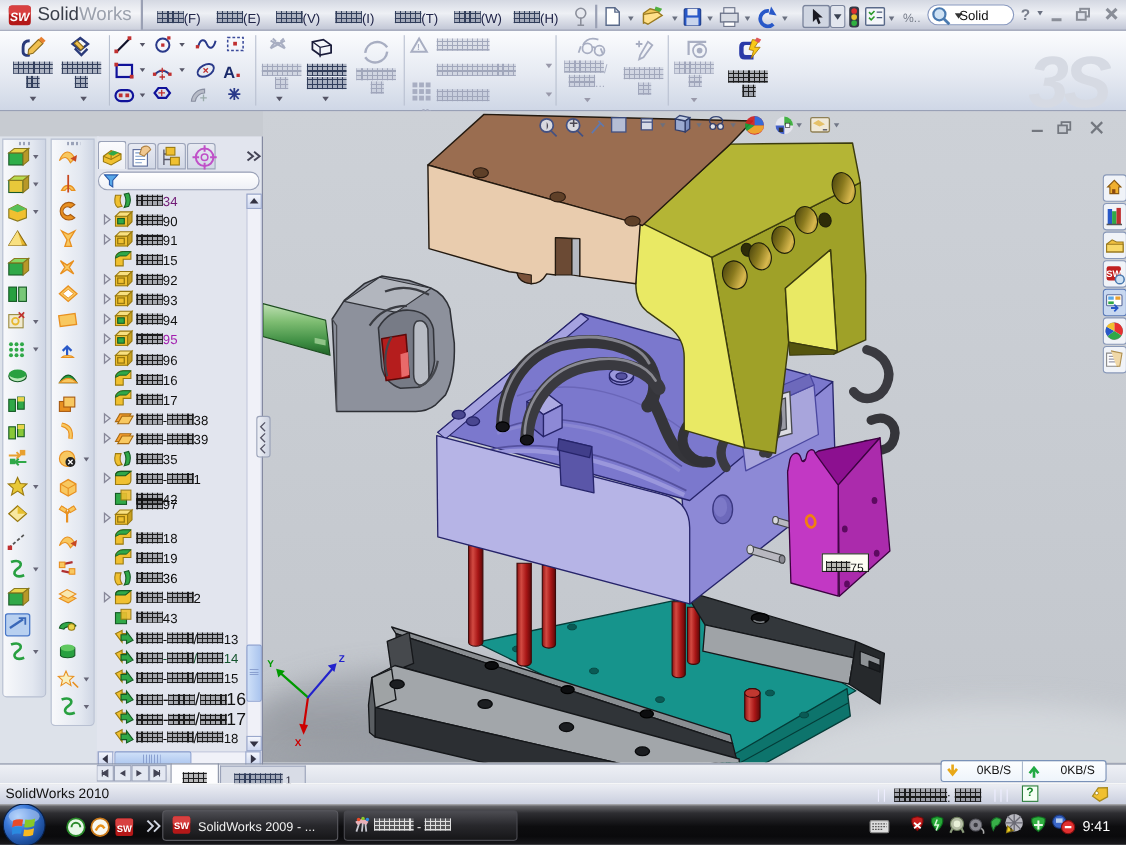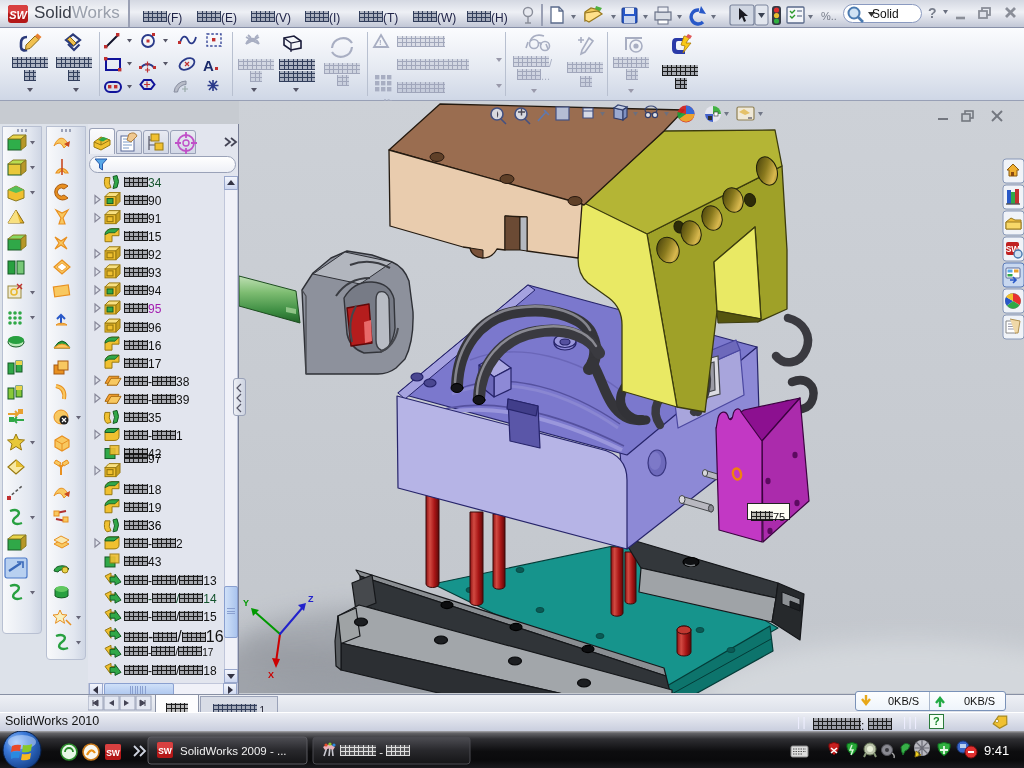--- a/index.html
+++ b/index.html
@@ -486,20 +486,21 @@
  <span class="abs" style="left:337px;top:44px"><span class="cjg" style="width:12px;height:11px"></span></span>
  <span class="abs" style="left:397px;top:5px"><span class="cjg" style="width:48px;height:11px"></span></span>
  <span class="abs" style="left:397px;top:28px"><span class="cjg" style="width:72px;height:11px"></span></span>
  <span class="abs" style="left:397px;top:51px"><span class="cjg" style="width:48px;height:11px"></span></span>
  <span class="abs" style="left:513px;top:25px"><span class="cjg" style="width:36px;height:11px"></span><span style="font-size:11px;color:#a8aec2">/</span></span>
  <span class="abs" style="left:517px;top:38px"><span class="cjg" style="width:24px;height:11px"></span><span style="font-size:11px;color:#a8aec2">...</span></span>
  <span class="abs" style="left:567px;top:31px"><span class="cjg" style="width:36px;height:11px"></span></span>
  <span class="abs" style="left:580px;top:45px"><span class="cjg" style="width:12px;height:11px"></span></span>
  <span class="abs" style="left:613px;top:26px"><span class="cjg" style="width:36px;height:11px"></span></span>
  <span class="abs" style="left:626px;top:38px"><span class="cjg" style="width:12px;height:11px"></span></span>
+ <span class="abs" style="left:935px;top:8px;font-size:66px;font-weight:bold;font-style:italic;color:#d6dae3;letter-spacing:-5px">3S</span>
  <span class="abs" style="left:662px;top:34px"><span class="cjk" style="width:36px;height:11px"></span></span>
  <span class="abs" style="left:675px;top:47px"><span class="cjk" style="width:12px;height:11px"></span></span>
 </div>
 
 
 <div class="abs" style="left:0;top:124px;width:90px;height:588px;background:#dde2ea"></div>
 <div class="abs" style="left:2px;top:126px;width:40px;height:508px;background:linear-gradient(90deg,#f8f9fb,#e2e7f0 70%,#cfd6e4);border:1px solid #b8c0d2;border-radius:0 0 4px 4px">
 <div class="abs" style="left:14px;top:2px;width:12px;height:3px;background:repeating-linear-gradient(90deg,#9aa2b8 0 2px,transparent 2px 4px)"></div>
     </div>
 <svg class="abs" style="left:4px;top:0" width="40" height="768">
@@ -744,21 +745,21 @@
 <path d="M17,630.25 l6,-3 0,3 5,0 0,5 -5,0 0,3 z" fill="#f0c030" stroke="#9a7a10" stroke-width="1"></path>
       <path d="M31,639.25 l-6,3 0,-3 -5,0 0,-5 5,0 0,-3 z" fill="#30a848" stroke="#145a24" stroke-width="1" transform="translate(2,-3)"></path>
 
 <path d="M17,648.3199999999999 l6,-3 0,3 5,0 0,5 -5,0 0,3 z" fill="#f0c030" stroke="#9a7a10" stroke-width="1"></path>
       <path d="M31,657.3199999999999 l-6,3 0,-3 -5,0 0,-5 5,0 0,-3 z" fill="#30a848" stroke="#145a24" stroke-width="1" transform="translate(2,-3)"></path>
 
 <path d="M17,666.39 l6,-3 0,3 5,0 0,5 -5,0 0,3 z" fill="#f0c030" stroke="#9a7a10" stroke-width="1"></path>
       <path d="M31,675.39 l-6,3 0,-3 -5,0 0,-5 5,0 0,-3 z" fill="#30a848" stroke="#145a24" stroke-width="1" transform="translate(2,-3)"></path>
 
 </svg>
-<span class="abs" style="left:124px;top:176px;font-size:12px;color:#14532d"><span class="cjk" style="width:24px"></span>34</span>
+<span class="abs" style="left:124px;top:176px;font-size:12px;color:#701a75"><span class="cjk" style="width:24px"></span>34</span>
 <span class="abs" style="left:124px;top:194px;font-size:12px;color:#111"><span class="cjk" style="width:24px"></span>90</span>
 <span class="abs" style="left:124px;top:212px;font-size:12px;color:#111"><span class="cjk" style="width:24px"></span>91</span>
 <span class="abs" style="left:124px;top:230px;font-size:12px;color:#111"><span class="cjk" style="width:24px"></span>15</span>
 <span class="abs" style="left:124px;top:248px;font-size:12px;color:#111"><span class="cjk" style="width:24px"></span>92</span>
 <span class="abs" style="left:124px;top:266px;font-size:12px;color:#111"><span class="cjk" style="width:24px"></span>93</span>
 <span class="abs" style="left:124px;top:284px;font-size:12px;color:#111"><span class="cjk" style="width:24px"></span>94</span>
 <span class="abs" style="left:124px;top:302px;font-size:12px;color:#a21caf"><span class="cjk" style="width:24px"></span>95</span>
 <span class="abs" style="left:124px;top:321px;font-size:12px;color:#111"><span class="cjk" style="width:24px"></span>96</span>
 <span class="abs" style="left:124px;top:339px;font-size:12px;color:#111"><span class="cjk" style="width:24px"></span>16</span>
 <span class="abs" style="left:124px;top:357px;font-size:12px;color:#111"><span class="cjk" style="width:24px"></span>17</span>
@@ -770,21 +771,21 @@
 <span class="abs" style="left:124px;top:452px;font-size:12px;color:#111"><span class="cjk" style="width:24px"></span>97</span>
 <span class="abs" style="left:124px;top:483px;font-size:12px;color:#111"><span class="cjk" style="width:24px"></span>18</span>
 <span class="abs" style="left:124px;top:501px;font-size:12px;color:#111"><span class="cjk" style="width:24px"></span>19</span>
 <span class="abs" style="left:124px;top:519px;font-size:12px;color:#000000"><span class="cjk" style="width:24px"></span>36</span>
 <span class="abs" style="left:124px;top:537px;font-size:12px;color:#111"><span class="cjk" style="width:24px"></span>-<span class="cjk" style="width:24px"></span>2</span>
 <span class="abs" style="left:124px;top:555px;font-size:12px;color:#111"><span class="cjk" style="width:24px"></span>43</span>
 <span class="abs" style="left:124px;top:574px;font-size:12px;color:#111"><span class="cjk" style="width:24px"></span>-<span class="cjk" style="width:24px"></span>/<span class="cjk" style="width:24px"></span>13</span>
 <span class="abs" style="left:124px;top:592px;font-size:12px;color:#14532d"><span class="cjk" style="width:24px"></span>-<span class="cjk" style="width:24px"></span>/<span class="cjk" style="width:24px"></span>14</span>
 <span class="abs" style="left:124px;top:610px;font-size:12px;color:#111"><span class="cjk" style="width:24px"></span>-<span class="cjk" style="width:24px"></span>/<span class="cjk" style="width:24px"></span>15</span>
 <span class="abs" style="left:124px;top:628px;font-size:16px;color:#111"><span class="cjk" style="width:24px"></span>-<span class="cjk" style="width:24px"></span>/<span class="cjk" style="width:24px"></span>16</span>
-<span class="abs" style="left:124px;top:646px;font-size:10px;color:#111"><span class="cjk" style="width:24px"></span>-<span class="cjk" style="width:24px"></span>/<span class="cjk" style="width:24px"></span>17</span>
+<span class="abs" style="left:124px;top:646px;font-size:16px;color:#111"><span class="cjk" style="width:24px"></span>-<span class="cjk" style="width:24px"></span>/<span class="cjk" style="width:24px"></span>17</span>
 <span class="abs" style="left:124px;top:664px;font-size:12px;color:#111"><span class="cjk" style="width:24px"></span>-<span class="cjk" style="width:24px"></span>/<span class="cjk" style="width:24px"></span>18</span>
 <div class="abs" style="left:224px;top:176px;width:14px;height:507px;background:#f0f1f8;border:1px solid #c0c6da"></div>
 <div class="abs" style="left:224px;top:176px;width:14px;height:14px;background:linear-gradient(180deg,#f4f6fc,#ccd6f0);border:1px solid #9aa8cc"></div>
 <svg class="abs" style="left:224px;top:176px" width="14" height="14">
       <path d="M7,4 l4,5 -8,0 z" fill="#334"></path>
     </svg>
 <div class="abs" style="left:224px;top:669px;width:14px;height:14px;background:linear-gradient(180deg,#f4f6fc,#ccd6f0);border:1px solid #9aa8cc"></div>
 <svg class="abs" style="left:224px;top:669px" width="14" height="14">
       <path d="M7,10 l4,-5 -8,0 z" fill="#334"></path>
     </svg>

